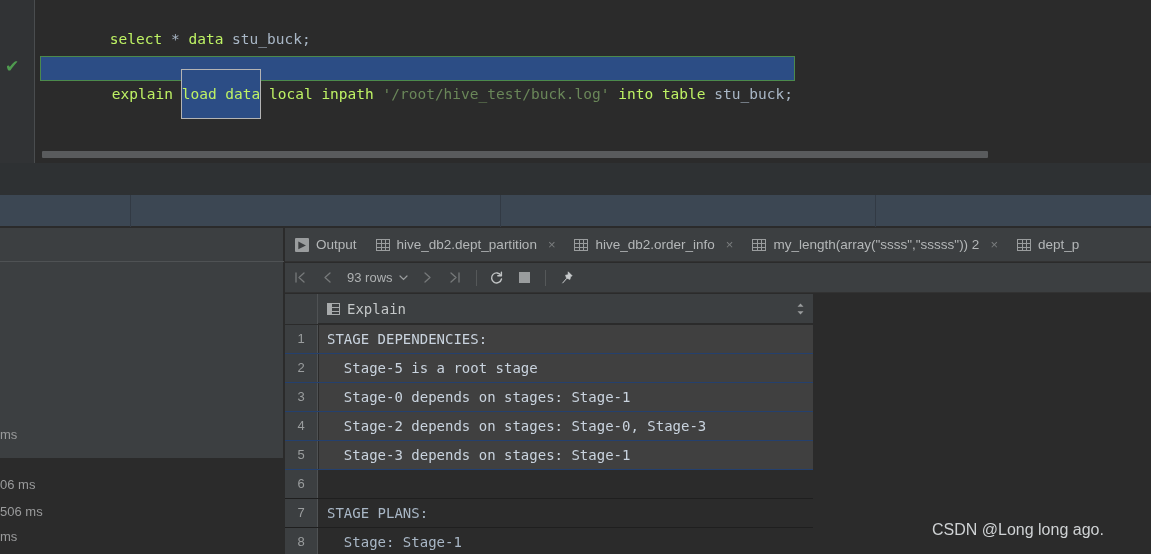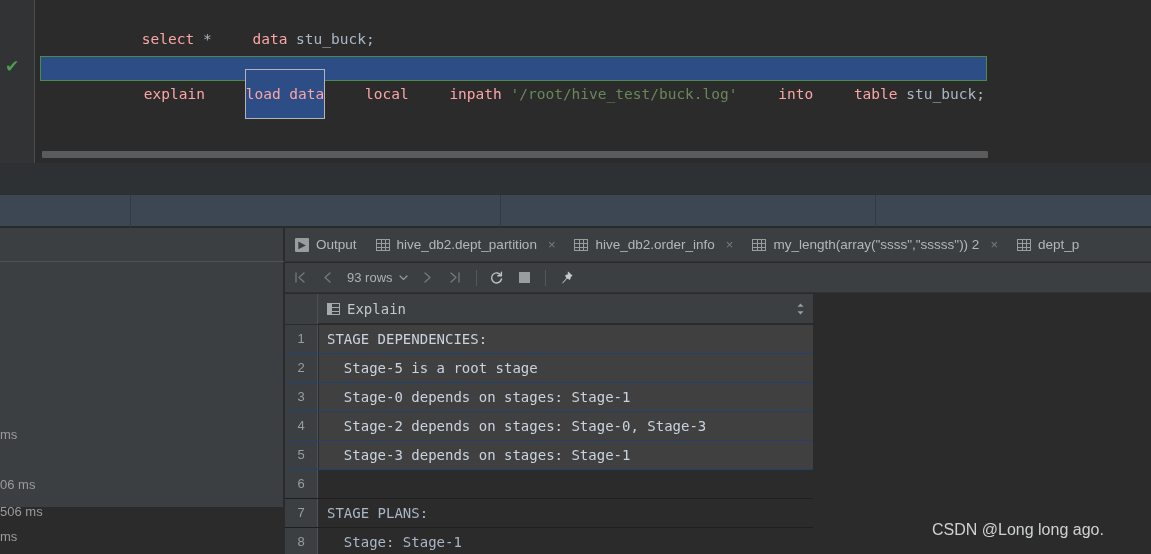--- a/index.html
+++ b/index.html
@@ -39,21 +39,21 @@
   .line-1 { top: 2px; padding-left: 4px; }
   .line-2 {
     top: 56px; left: 4px;
     background: #2c4d85;
     border-top: 1px solid #4c8a4c;
     border-bottom: 1px solid #4c8a4c;
     border-left: 1px solid #4c8a4c;
     border-right: 1px solid #4c8a4c;
     padding: 0 1px;
   }
-  .kw   { color: #fca5a5; margin-left: 32px; }
+  .kw   { color: #bef264; }
   .plain{ color: #a9b7c6; }
   .str  { color: #6a8759; }
   .op   { color: #a9b7c6; }
   .ident-box {
     outline: 1px solid #b4b4b4;
     background: #2c4d85;
     padding: 16px 0;
   }
   .h-scroll-track {
     position: absolute; left: 36px; top: 145px; right: 0; height: 18px;
@@ -73,21 +73,21 @@
     position: absolute; left: 0; top: 195px; width: 1151px; height: 32px;
     background: #3c4753;
     border-bottom: 1px solid #2b2b2b;
   }
   .blue-band .vdiv {
     position: absolute; top: 0; width: 1px; height: 32px; background: #323a44;
   }
 
   
   .left-panel {
-    position: absolute; left: 0; top: 228px; width: 284px; height: 279px;
+    position: absolute; left: 0; top: 228px; width: 284px; height: 230px;
     background: #3c3f41;
     border-right: 1px solid #2b2b2b;
     padding-left: 34px;
   }
   .lp-row-sep {
     position: absolute; left: 0; width: 284px; height: 1px; background: #4f5254;
   }
   .lp-item {
     position: absolute; left: 0; width: 284px; height: 24px;
     line-height: 24px;

